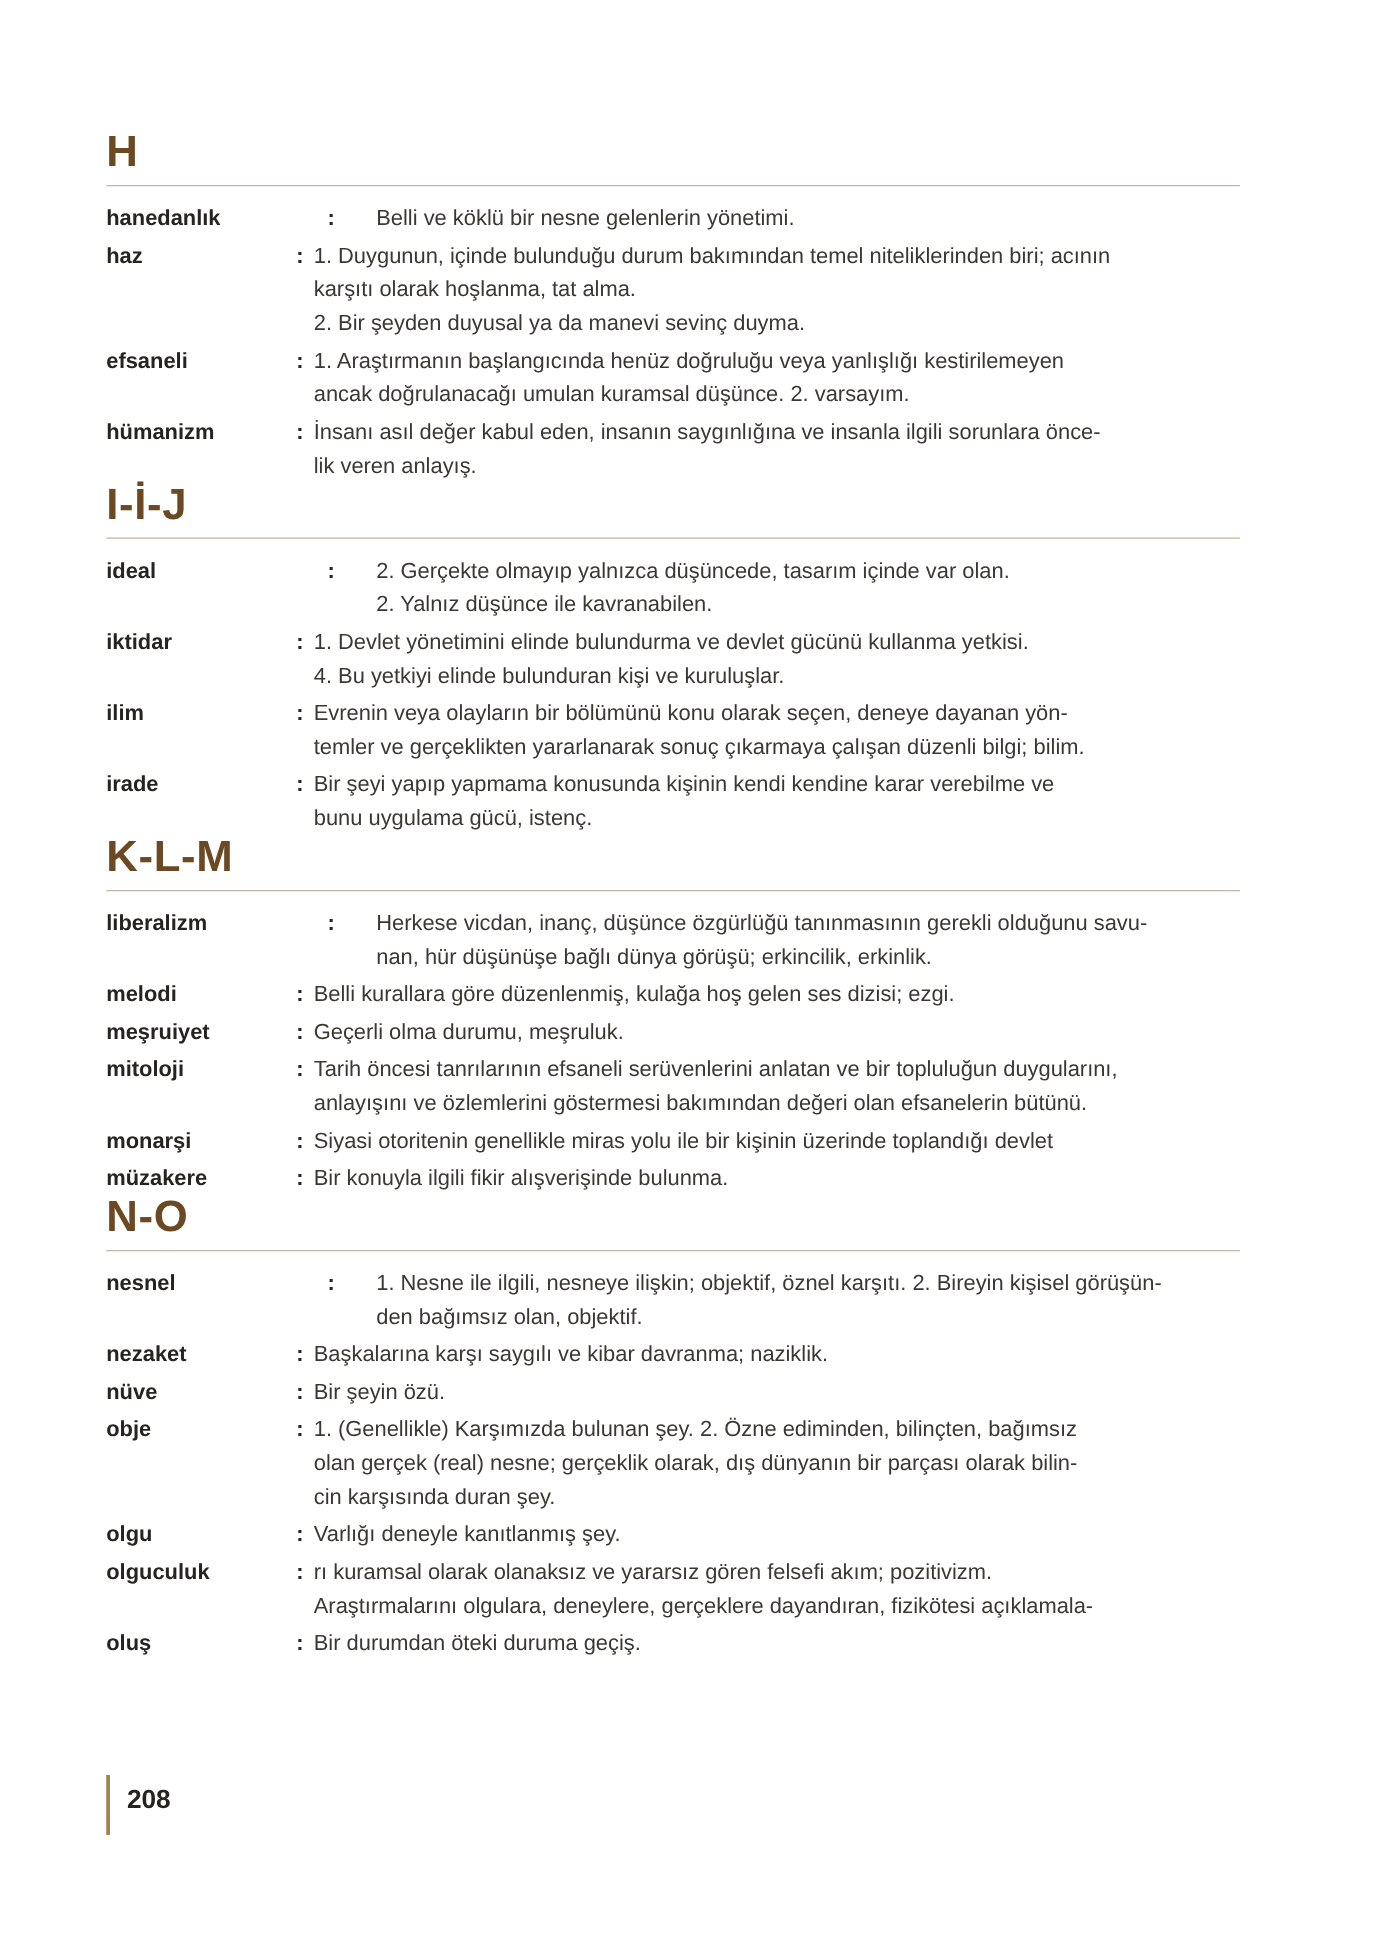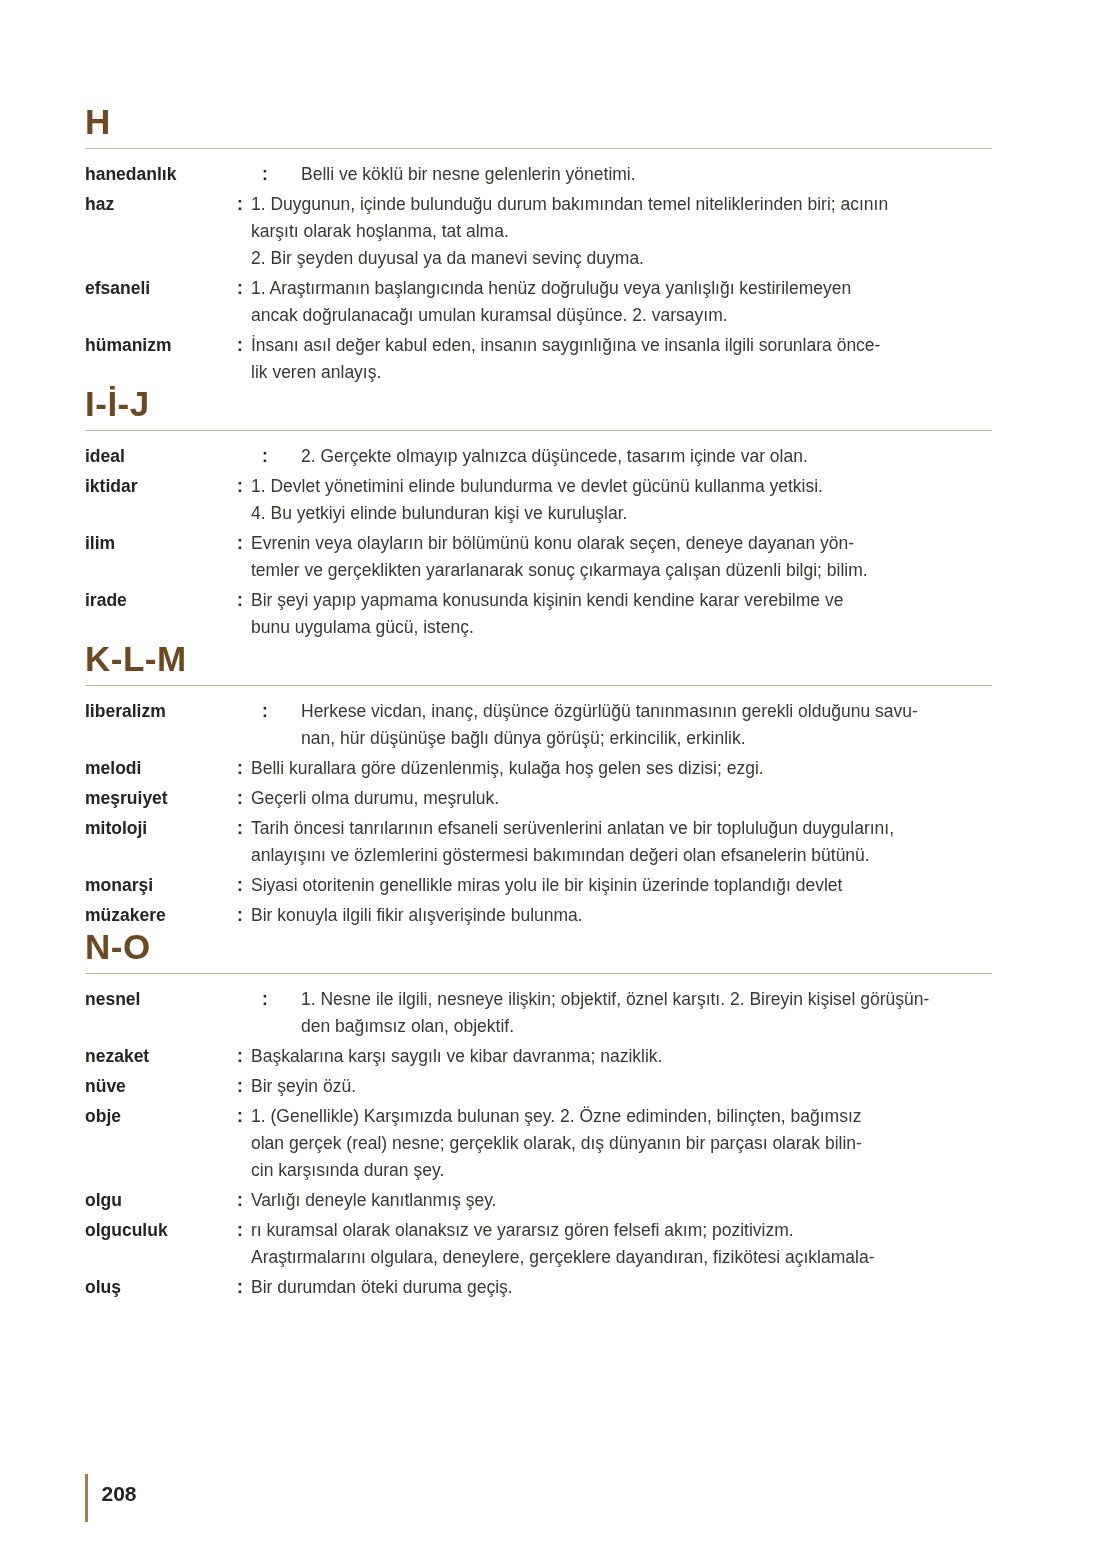--- a/index.html
+++ b/index.html
@@ -56,21 +56,21 @@
   }
   .def-lines{min-width:0;}
   .def-line{
     font-size:17.5px;
     line-height:27px;
     color:var(--text);
     white-space:nowrap;
   }
   .footer{
     position:absolute;
-    left:85px;top:1474px;
+    left:85px;top:1420px;
     display:flex;
     align-items:flex-start;
   }
   .footer-rule{
     width:2.5px;height:48px;
     background:var(--footer-rule);
   }
   .page-number{
     margin-left:14px;
     margin-top:8px;
@@ -128,20 +128,21 @@
 
   <section class="section">
     <h2 class="section-heading">I-İ-J</h2>
     <div class="section-divider"></div>
     <div class="entries">
   <div class="entry">
     <div class="term">ideal</div>
     <div class="colon">:</div>
     <div class="def-lines">
               <div class="def-line">2. Gerçekte olmayıp yalnızca düşüncede, tasarım içinde var olan.</div>
+              <div class="def-line">2. Yalnız düşünce ile kavranabilen.</div>
             </div>
   </div>
 
   <div class="entry">
     <div class="term">iktidar</div>
     <div class="colon">:</div>
     <div class="def-lines">
               <div class="def-line">1. Devlet yönetimini elinde bulundurma ve devlet gücünü kullanma yetkisi.</div>
               <div class="def-line">4. Bu yetkiyi elinde bulunduran kişi ve kuruluşlar.</div>
             </div>

